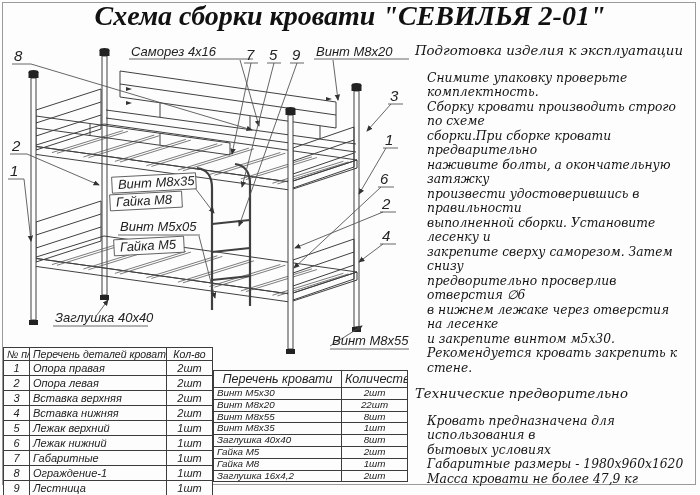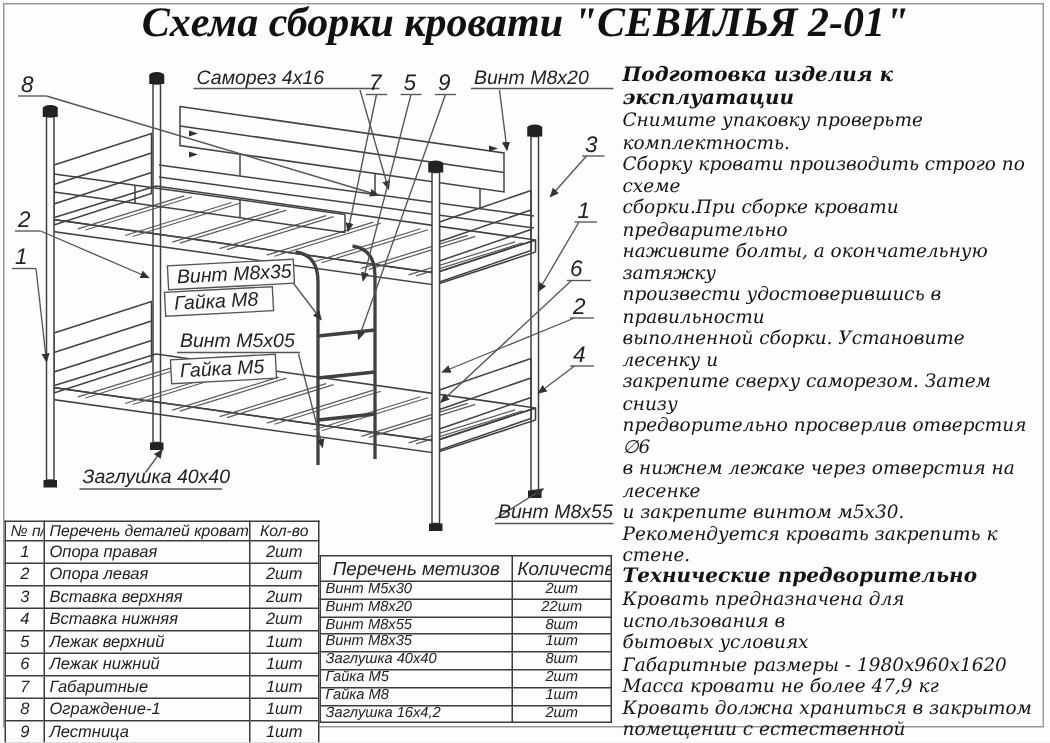--- a/index.html
+++ b/index.html
@@ -8,22 +8,22 @@
   .frame{position:absolute;left:2px;top:2px;width:692px;height:481px;
          border:1px solid #9a9a9a;pointer-events:none;}
   .title{position:absolute;top:0px;left:0;right:0;text-align:center;
          font-family:"Liberation Serif",serif;font-style:italic;font-weight:bold;
          font-size:28px;letter-spacing:0px;color:#111;}
   .diagram{position:absolute;left:0px;top:38px;width:412px;height:322px;}
   svg text{font-family:"Liberation Sans",sans-serif;font-style:italic;fill:#222;}
   .instructions{position:absolute;left:415px;top:44px;width:282px;
         font-family:"DejaVu Serif",serif;font-style:italic;font-size:12.3px;
         line-height:14.5px;color:#141414;}
-  .instructions h3{margin:0;font-size:13.3px;font-weight:bold;font-style:italic;}
-  .instructions p{margin:0;white-space:pre-line;}
+  .instructions h3{margin:0;font-size:13.3px;font-weight:normal;font-style:italic;}
+  .instructions p{margin:12px;white-space:pre-line;}
   table.tech{border-collapse:collapse;table-layout:fixed;
         font-family:"Liberation Sans",sans-serif;font-style:italic;color:#222;
         background:#fdfdfd;}
   table.tech th,table.tech td{border:1px solid #3c3c3c;font-weight:normal;
         padding:0 3px;white-space:nowrap;overflow:hidden;}
   .parts{position:absolute;left:3px;top:347px;width:209px;font-size:11px;}
   .parts th{height:11px;font-size:10.5px;padding:0 1px;}
   .parts td{height:14px;}
   .parts td:first-child,.parts td:last-child{text-align:center;}
   .hardware{position:absolute;left:213px;top:370px;width:195px;font-size:9.8px;}
@@ -328,21 +328,21 @@
       </tbody>
   </table>
 
   <table class="tech hardware">
     <colgroup>
         <col style="width:128px">
         <col style="width:66px">
       </colgroup>
     <thead>
       <tr>
-        <th>Перечень метизов</th>
+        <th>Перечень кровати</th>
         <th>Количество</th>
       </tr>
     </thead>
     <tbody>
         <tr>
           <td>Винт М5х30</td>
           <td>2шт</td>
         </tr>
         <tr>
           <td>Винт М8х20</td>

